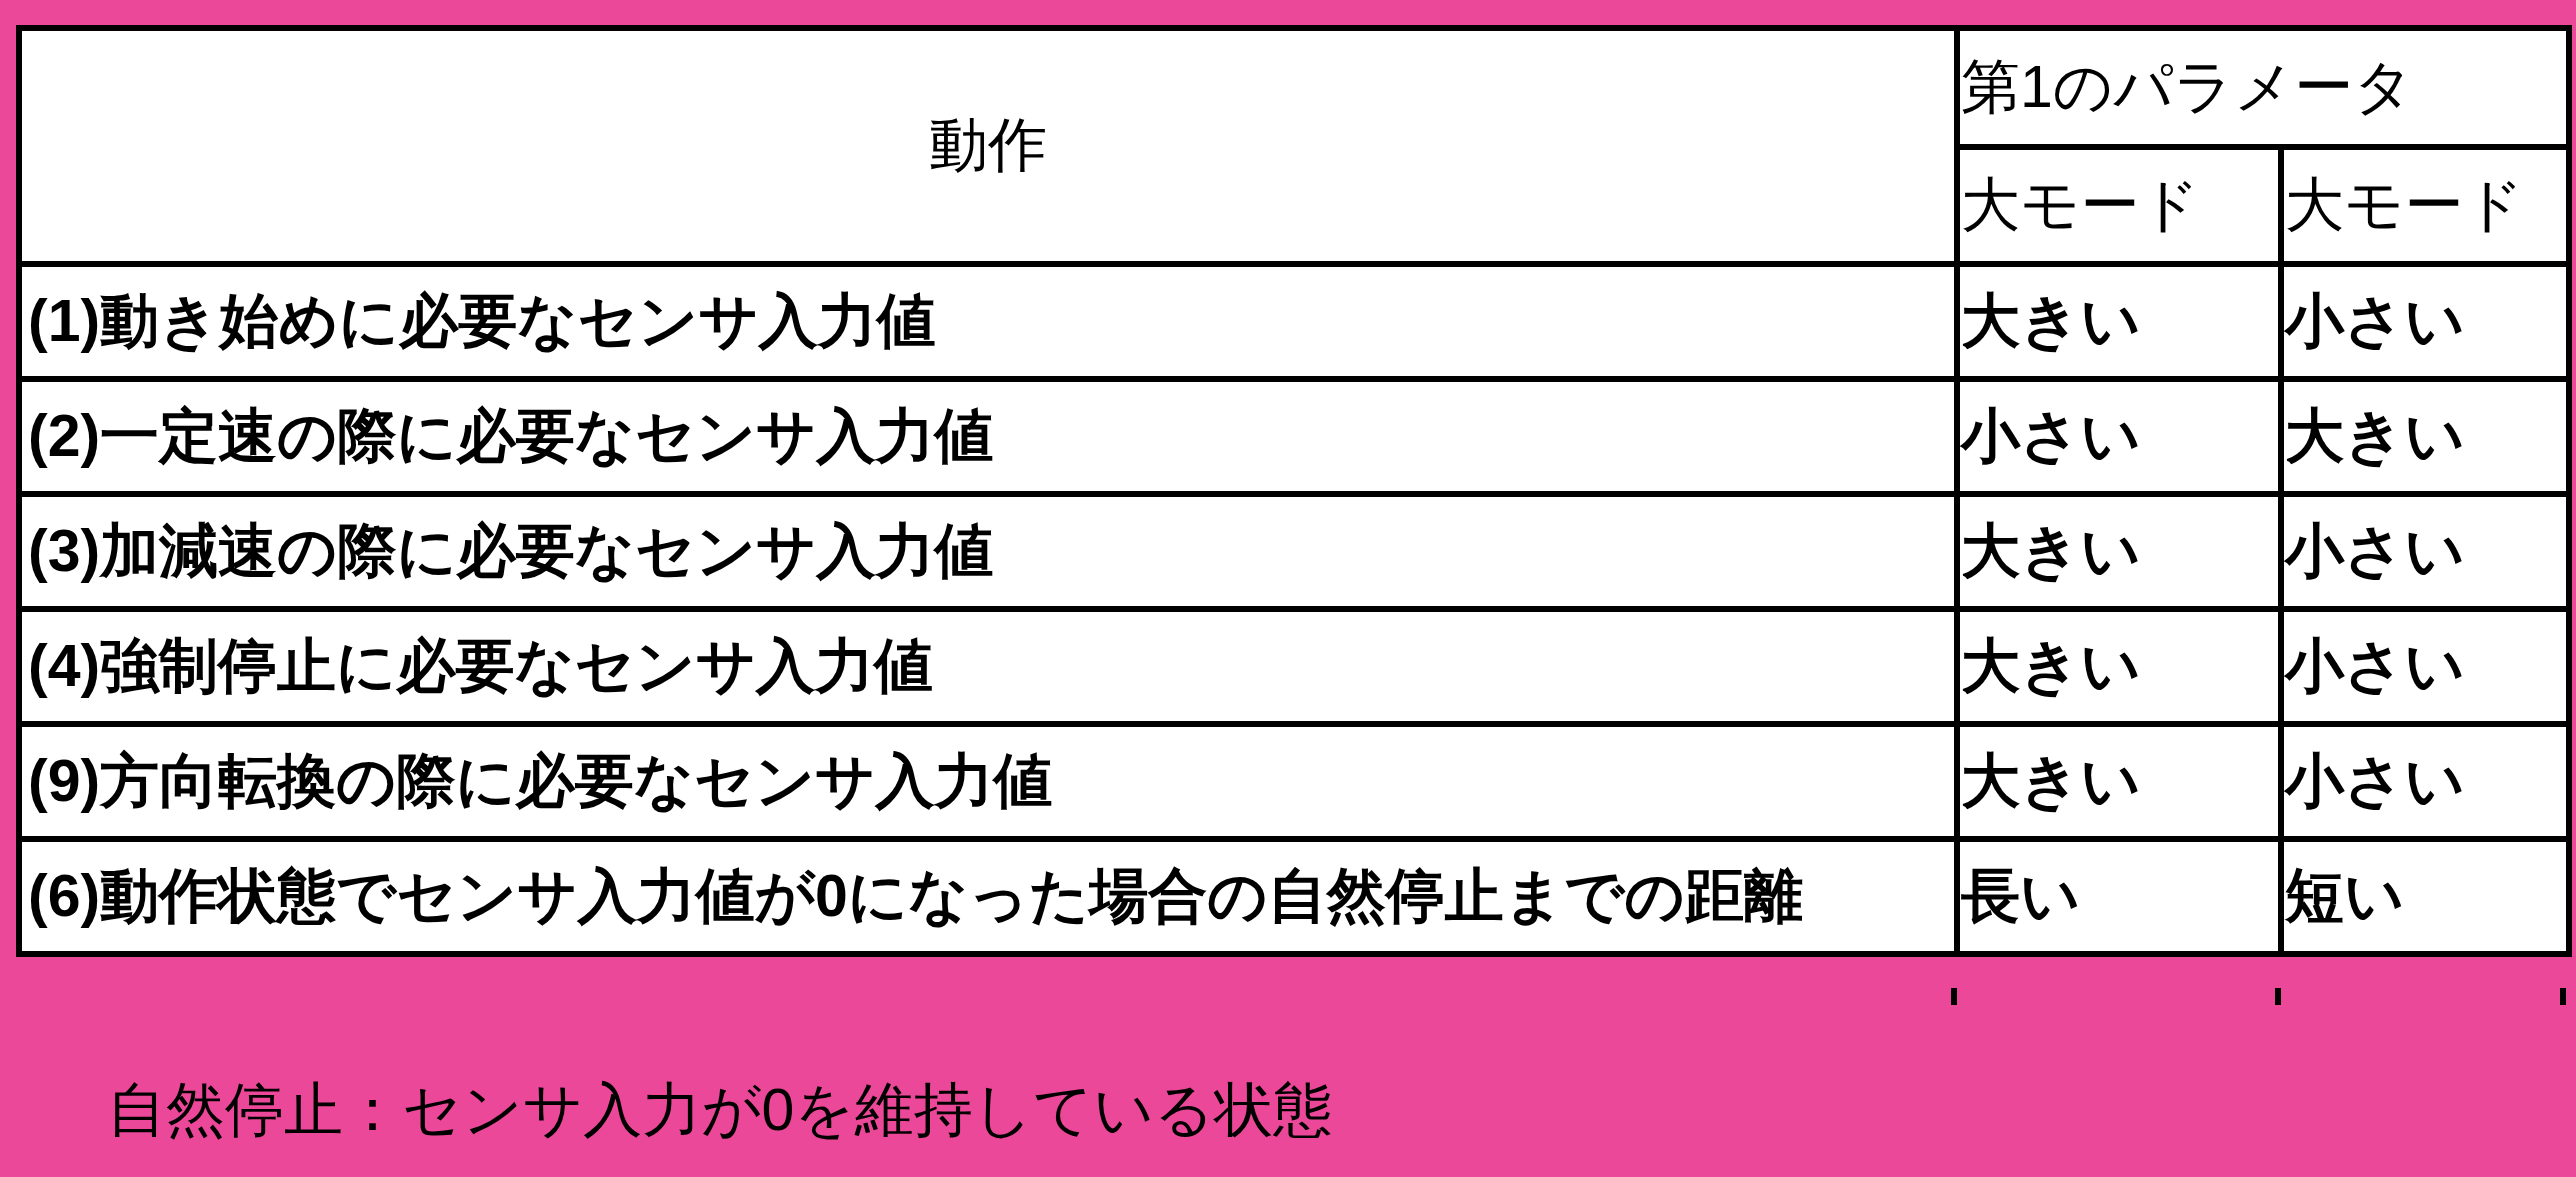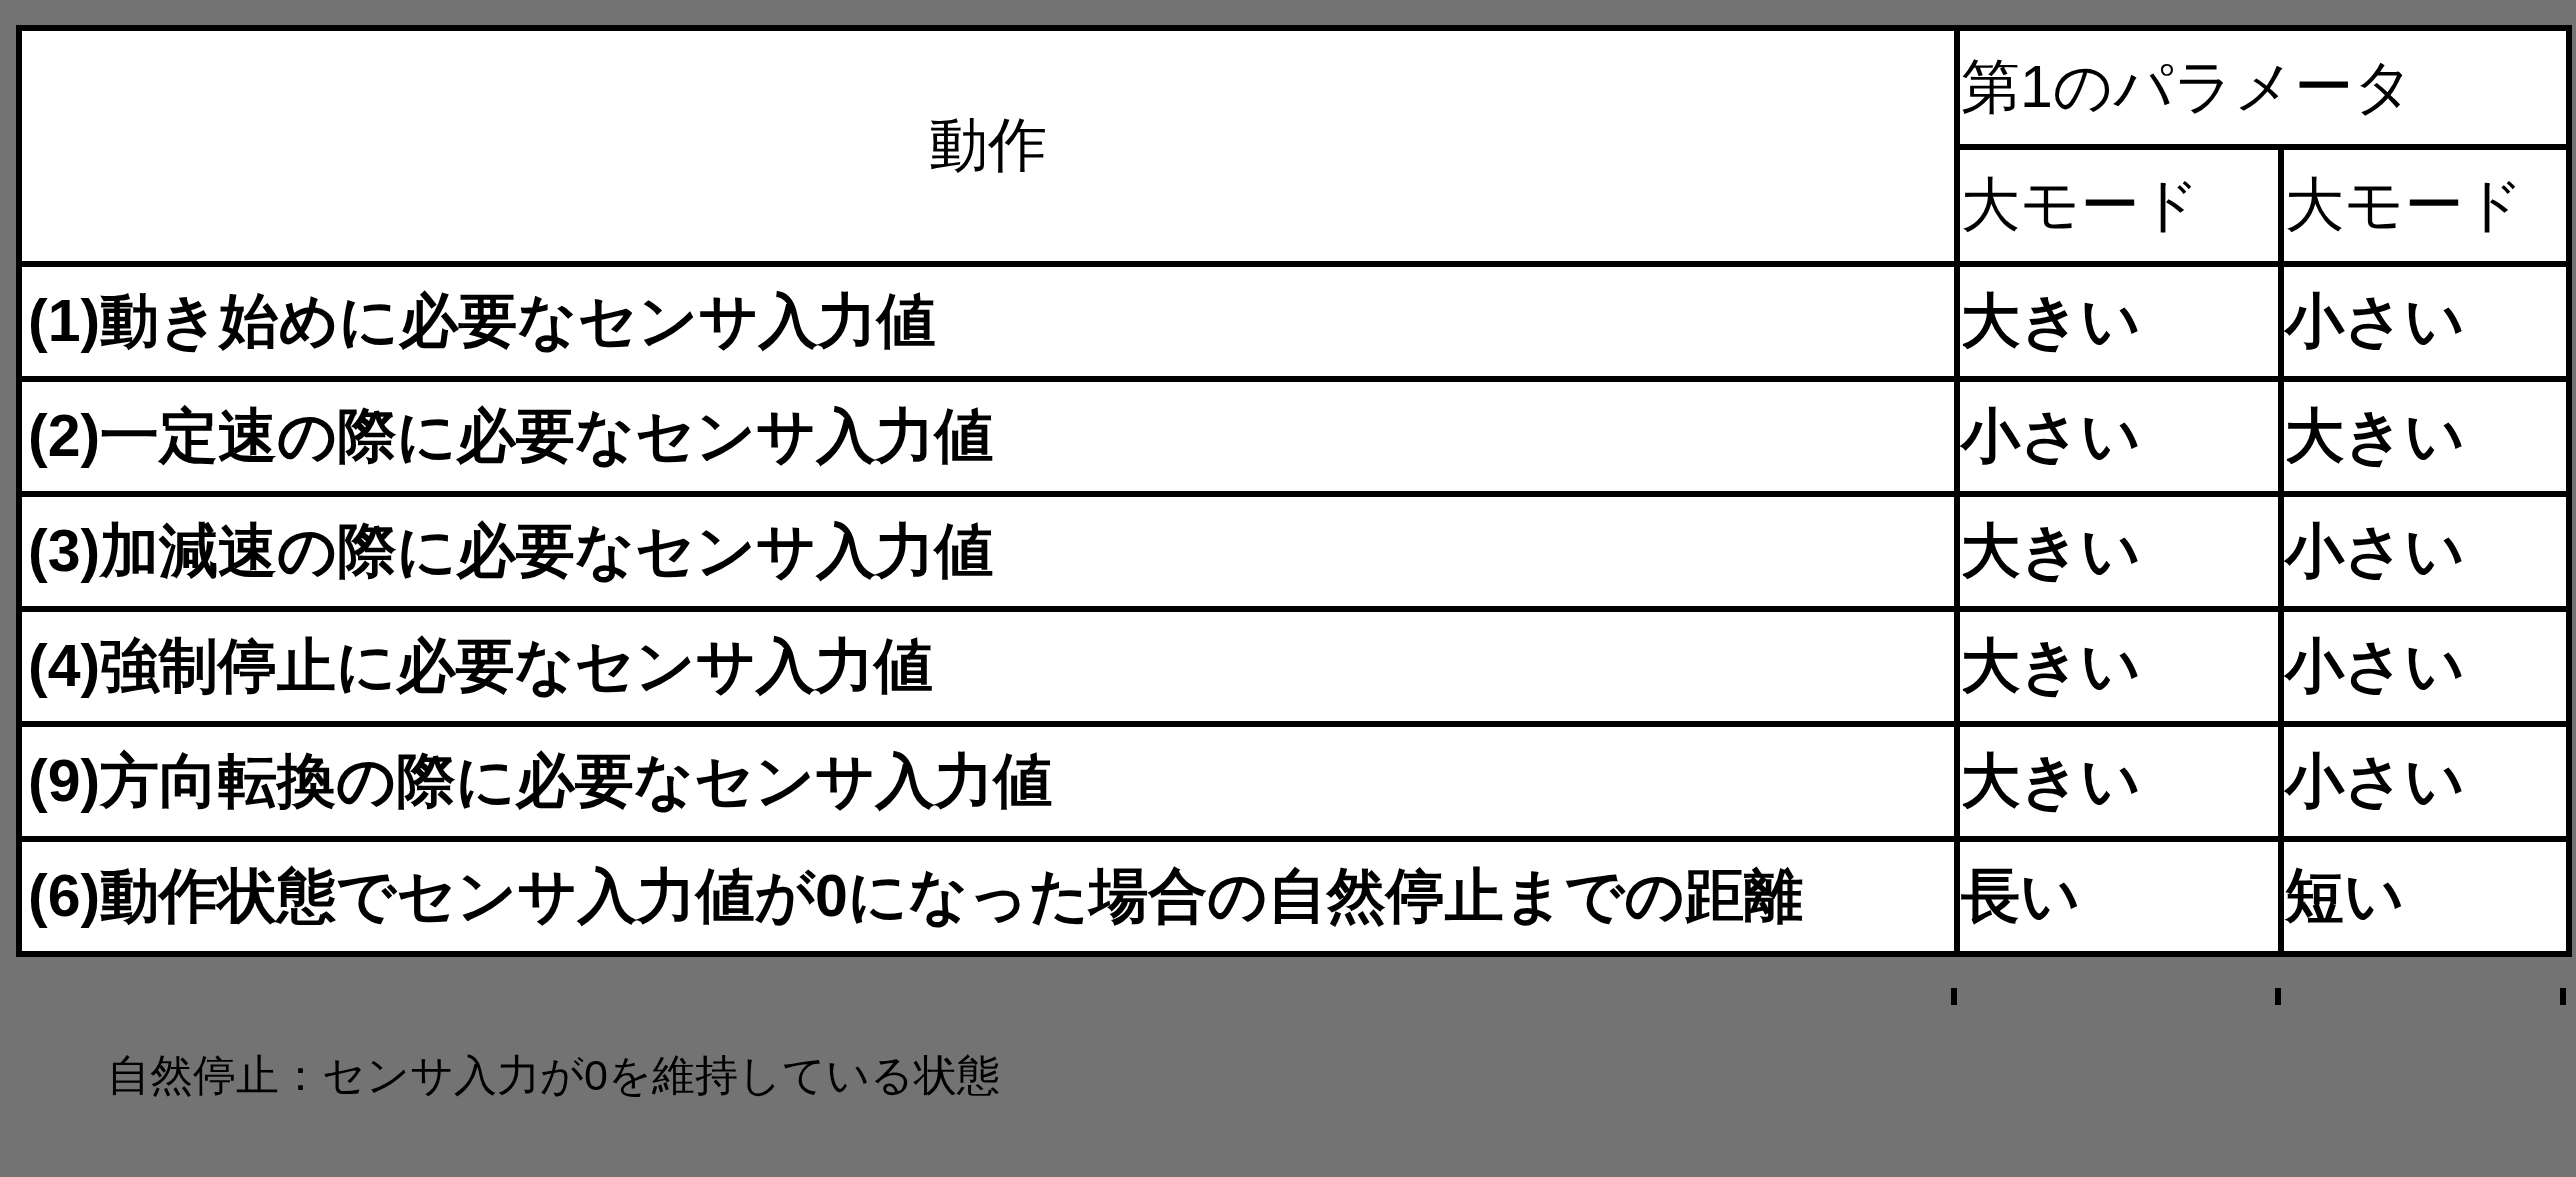--- a/index.html
+++ b/index.html
@@ -4,21 +4,21 @@
 <style>
   html, body {
     margin: 0;
     padding: 0;
     background: #ffffff;
   }
   .canvas {
     position: relative;
     width: 2576px;
     height: 1177px;
-    background: #737373;
+    background: #ec4899;
     color: #000000;
     font-family: "Liberation Sans", "DejaVu Sans", sans-serif;
     overflow: hidden;
   }
   table.param-table {
     position: absolute;
     left: 16px;
     top: 25px;
     width: 2550px;
     border-collapse: collapse;
@@ -57,22 +57,22 @@
   .tick {
     position: absolute;
     width: 6px;
     height: 17px;
     background: #000000;
     top: 988px;
   }
   .notes {
     position: absolute;
     left: 107px;
-    top: 1038px;
-    font-size: 43px;
+    top: 1073px;
+    font-size: 59px;
     line-height: 75px;
     white-space: nowrap;
   }
 </style>
 </head>
 <body>
 
 <div class="canvas">
 
   <table class="param-table">

